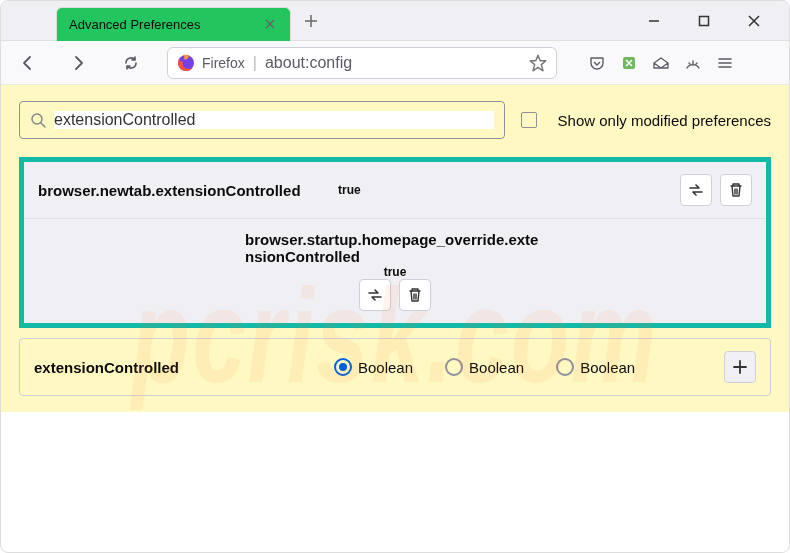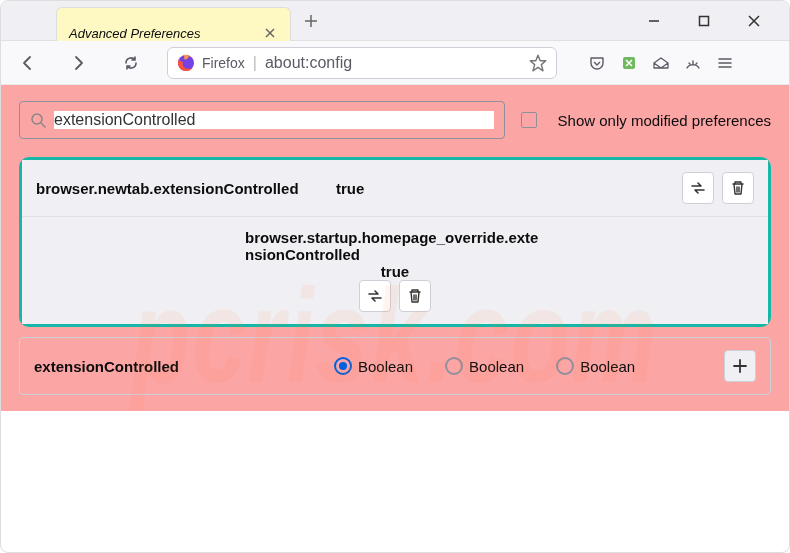--- a/index.html
+++ b/index.html
@@ -3,53 +3,53 @@
   <meta charset="utf-8">
   <style>
     * { margin: 0; padding: 0; box-sizing: border-box; font-family: -apple-system, BlinkMacSystemFont, "Segoe UI", Arial, sans-serif; }
     body { background: #fff; width: 790px; height: 553px; overflow: hidden; position: relative; }
     
     .window { width: 790px; height: 553px; border: 1px solid #ddd; border-radius: 8px; background: #fff; overflow: hidden; position: relative; }
     
     
     .titlebar { display: flex; align-items: center; height: 40px; background: #f0f0f4; border-bottom: 1px solid #e0e0e0; }
     .tab-spacer { width: 55px; }
-    .tab { display: flex; align-items: flex-end; background: #fef9c3; border: 1px solid #ddd; border-bottom: none; border-radius: 6px 6px 0 0; height: 34px; padding: 0 12px; min-width: 235px; margin-top: 6px; position: relative; font-style: italic; }
+    .tab { display: flex; align-items: center; background: #22c55e; border: 1px solid #ddd; border-bottom: none; border-radius: 6px 6px 0 0; height: 34px; padding: 0 12px; min-width: 235px; margin-top: 6px; position: relative; }
     .tab-title { font-size: 13px; color: #0c0c0d; flex: 1; }
     .tab-close { width: 16px; height: 16px; display: flex; align-items: center; justify-content: center; color: #666; cursor: pointer; }
     .new-tab { width: 32px; height: 32px; display: flex; align-items: center; justify-content: center; color: #666; cursor: pointer; font-size: 18px; margin-left: 4px; }
     .window-controls { margin-left: auto; display: flex; gap: 20px; padding-right: 20px; }
     .win-ctrl { width: 30px; height: 30px; display: flex; align-items: center; justify-content: center; color: #333; cursor: pointer; }
     
     
     .toolbar { display: flex; align-items: center; height: 44px; background: #f9f9fb; padding: 0 10px; gap: 20px; border-bottom: 1px solid #e8e8e8; }
     .nav-btn { width: 32px; height: 32px; display: flex; align-items: center; justify-content: center; color: #5b5b66; border-radius: 4px; cursor: pointer; }
     .urlbar { flex: 1; display: flex; align-items: center; background: #fff; border: 1px solid #cfcfd8; border-radius: 6px; height: 32px; padding: 0 8px; max-width: 390px; }
     .urlbar-icon { width: 20px; height: 20px; margin-right: 6px; }
     .urlbar-brand { font-size: 14px; color: #5b5b66; margin-right: 8px; }
     .urlbar-sep { color: #bbb; margin-right: 8px; }
     .urlbar-text { font-size: 16px; color: #5b5b66; flex: 1; }
     .urlbar-star { width: 20px; height: 20px; color: #777; margin-left: auto; }
     .toolbar-icons { display: flex; gap: 12px; align-items: center; margin-left: 10px; }
     .toolbar-icon { width: 20px; height: 20px; display: flex; align-items: center; justify-content: center; color: #5b5b66; cursor: pointer; }
     
     
-    .content { padding: 16px 18px; background: #fca5a5; }
+    .content { padding: 16px 18px; background: #fef9c3; }
     .search-row { display: flex; align-items: center; gap: 16px; margin-bottom: 18px; }
     .search-box { flex: 1; display: flex; align-items: center; border: 1px solid #8f8f9d; border-radius: 4px; height: 38px; padding: 0 10px; max-width: 490px; }
     .search-box svg { color: #888; margin-right: 8px; }
     .search-input { border: none; outline: none; font-size: 16px; color: #333; flex: 1; }
     .checkbox-label { display: flex; align-items: center; gap: 21px; font-size: 15px; color: #0c0c0d; }
     .checkbox { width: 16px; height: 16px; border: 1px solid #8f8f9d; border-radius: 2px; }
     
-    .pref-table { border: 3px solid #14b8a6; border-radius: 10px; }
+    .pref-table { border: 5px solid #14b8a6; border-radius: 0; }
     .pref-row { display: flex; align-items: center; padding: 12px 14px; border-bottom: 1px solid #e0e0e6; background: #f0f0f4; }
     .pref-row:last-child { border-bottom: none; flex-direction: column; }
     .pref-name { font-weight: bold; font-size: 15px; color: #0c0c0d; width: 300px; word-break: break-word; }
-    .pref-value { font-weight: bold; font-size: 15px; color: #0c0c0d; flex: 1; }
+    .pref-value { font-weight: bold; font-size: 12px; color: #0c0c0d; flex: 1; }
     .pref-actions { display: flex; gap: 8px; }
     .pref-btn { width: 32px; height: 32px; border: 1px solid #cfcfd8; border-radius: 4px; background: #fff; display: flex; align-items: center; justify-content: center; cursor: pointer; }
     
     .add-row { display: flex; align-items: center; padding: 12px 14px; border: 1px solid #cfcfd8; border-radius: 4px; margin-top: 10px; }
     .add-name { font-weight: bold; font-size: 15px; color: #0c0c0d; width: 300px; }
     .radio-group { display: flex; gap: 32px; flex: 1; align-items: center; }
     .radio-item { display: flex; align-items: center; gap: 6px; font-size: 15px; color: #0c0c0d; }
     .radio { width: 18px; height: 18px; border: 2px solid #8f8f9d; border-radius: 50%; display: flex; align-items: center; justify-content: center; }
     .radio.selected { border-color: #0060df; }
     .radio.selected::after { content: ''; width: 8px; height: 8px; background: #0060df; border-radius: 50%; }

